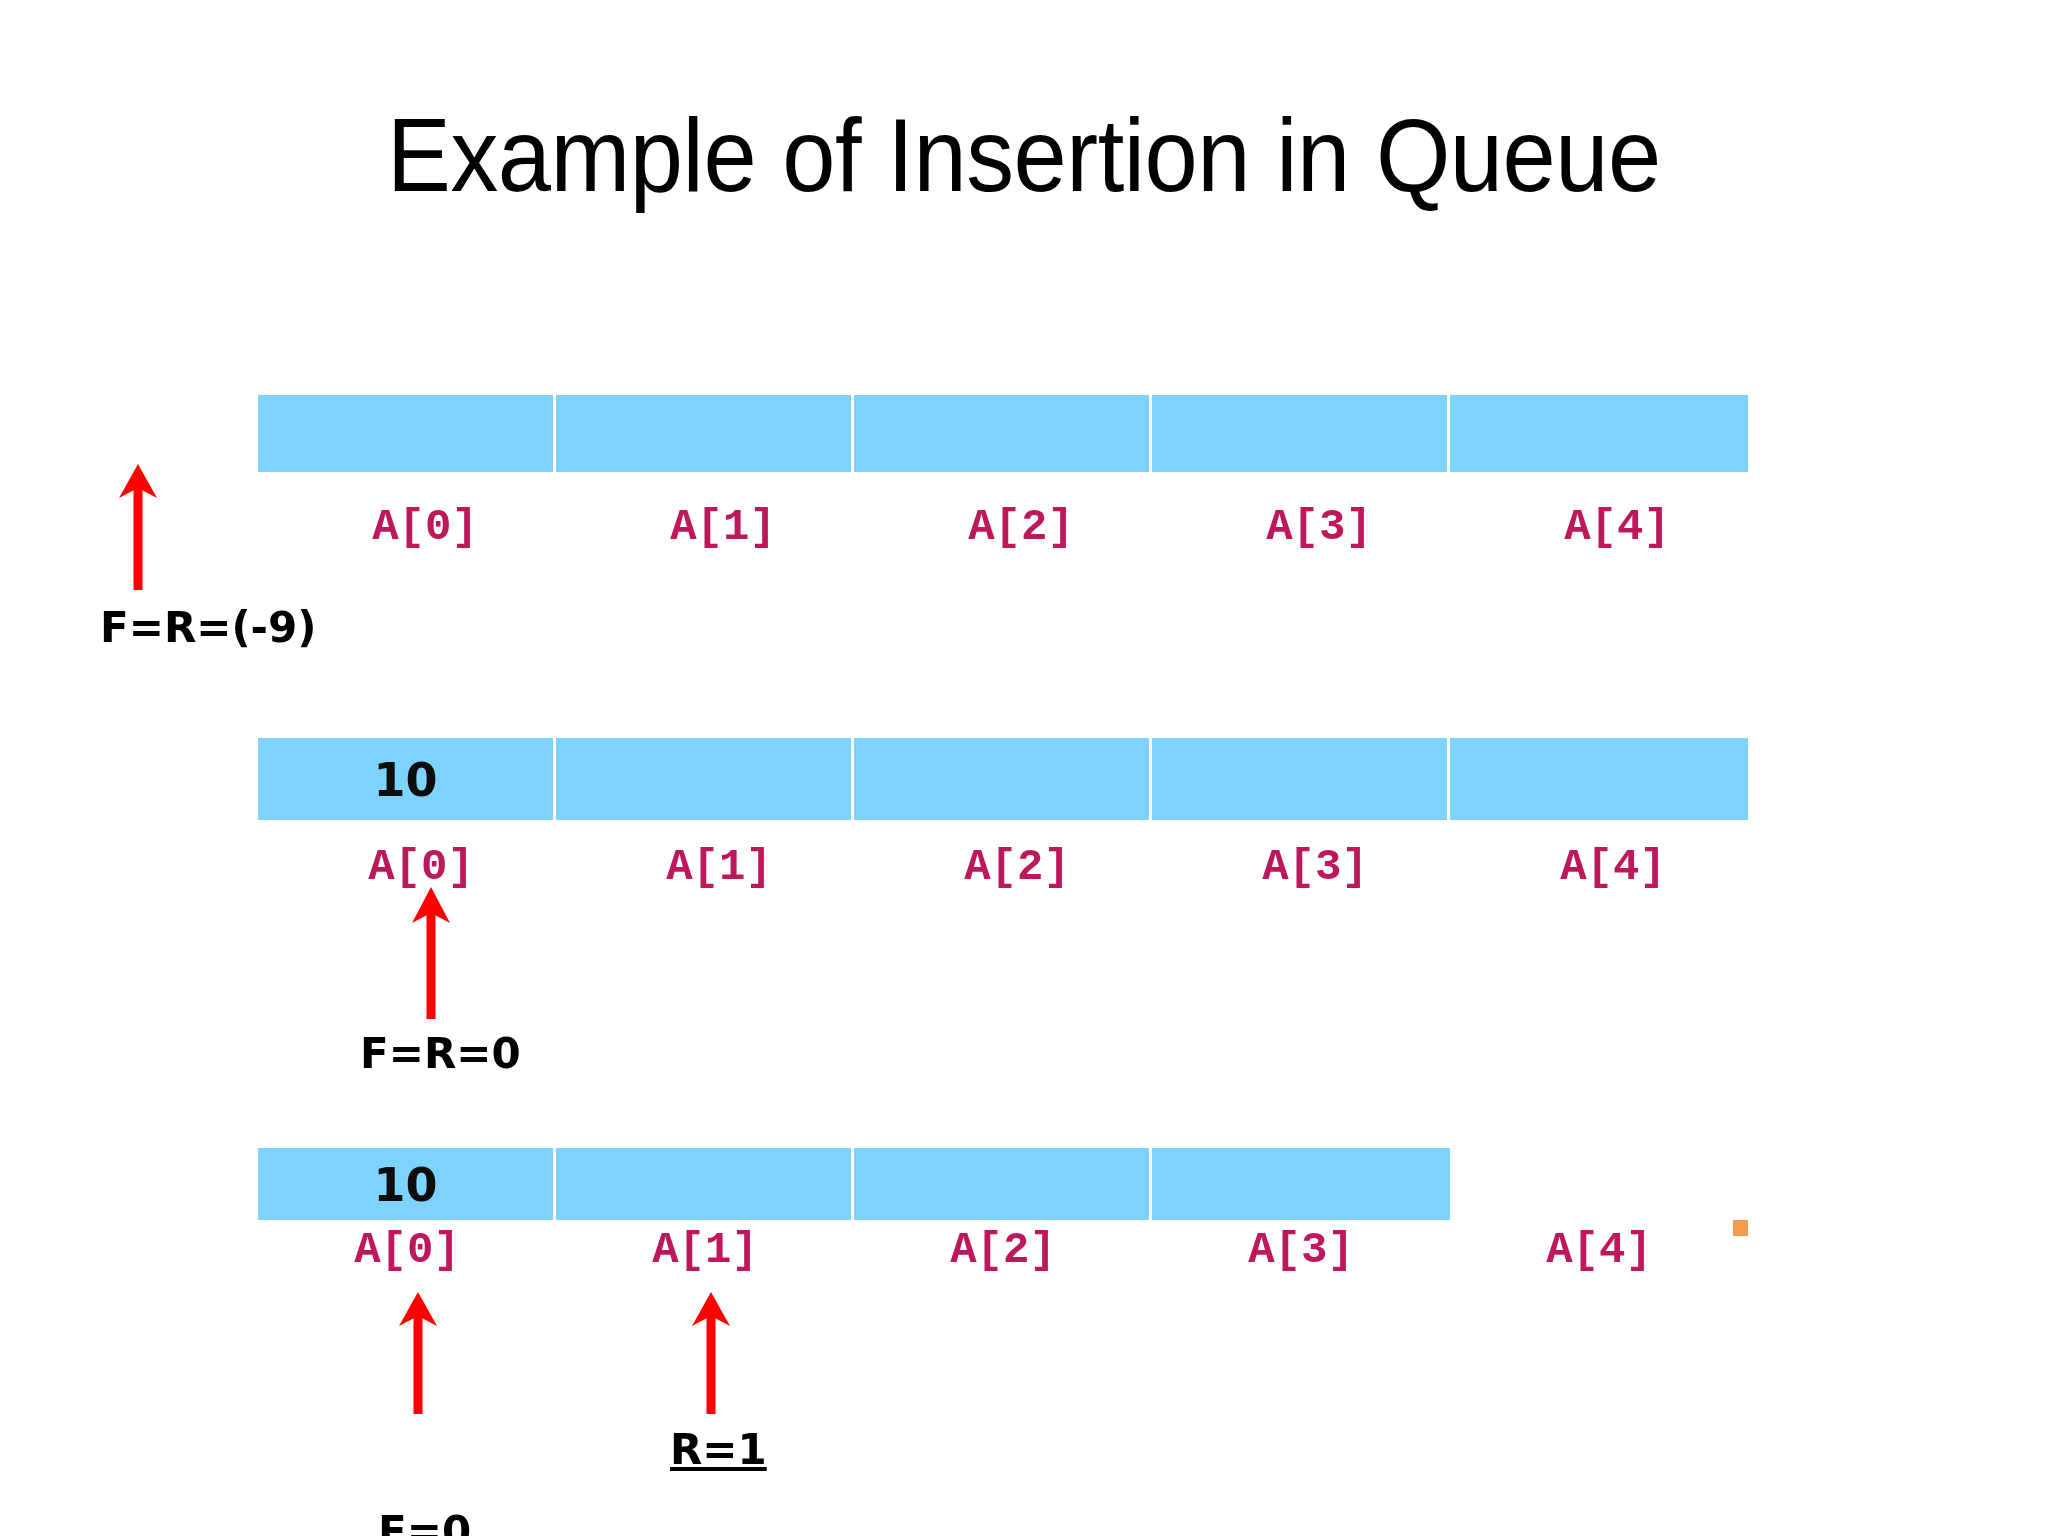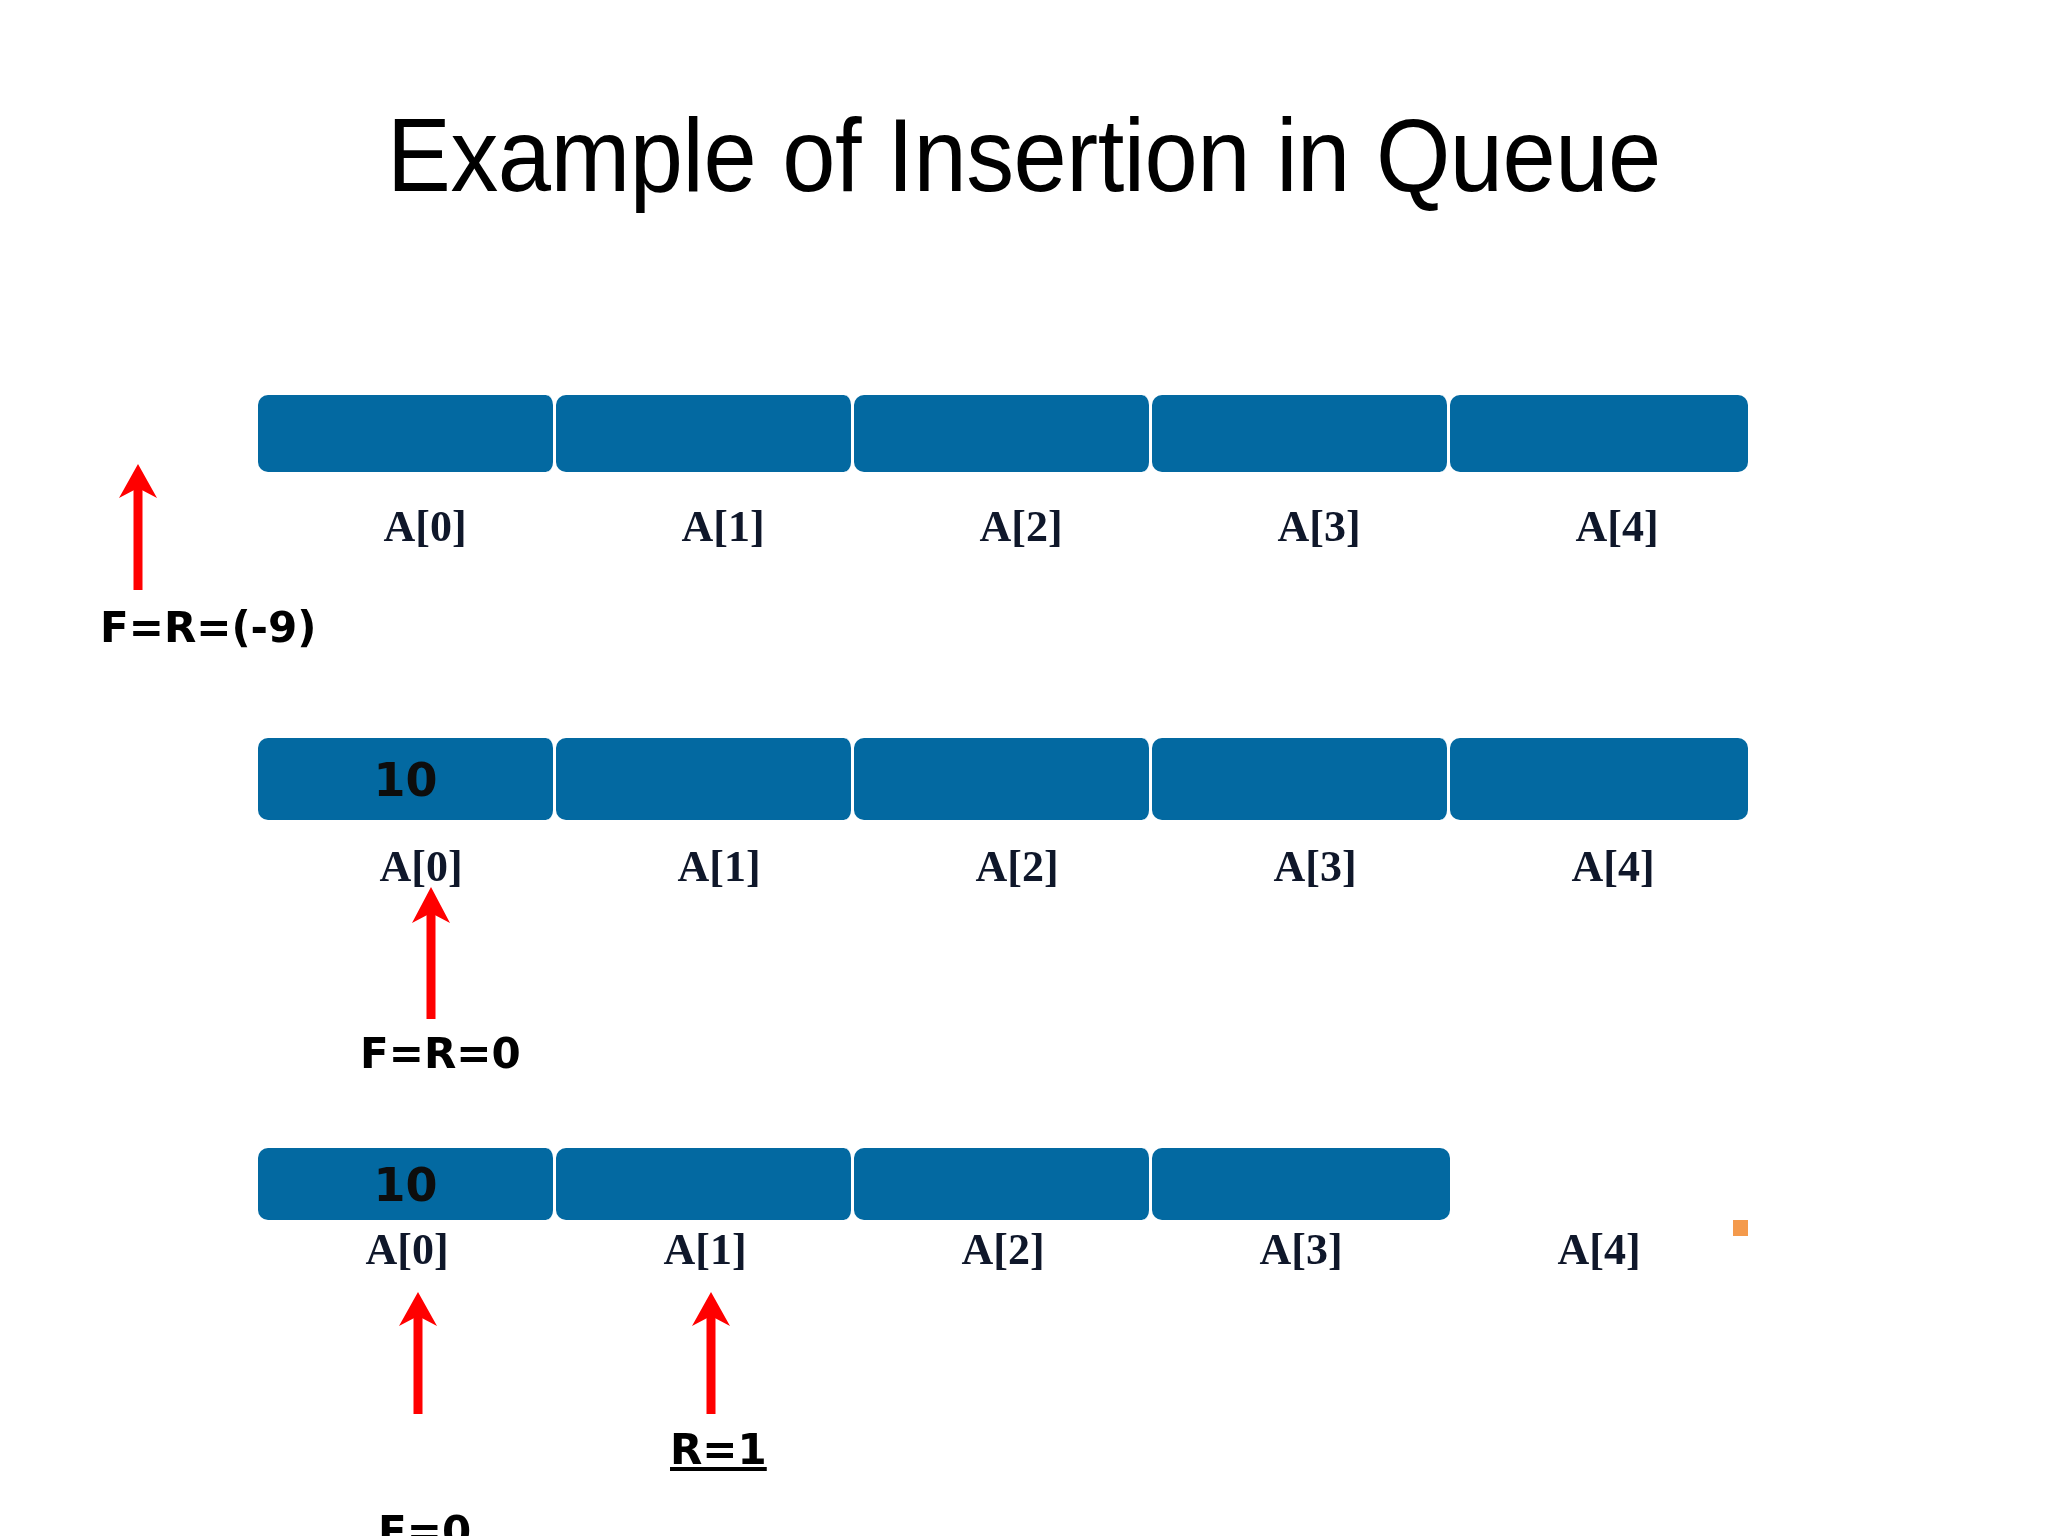--- a/index.html
+++ b/index.html
@@ -39,51 +39,50 @@
     position: absolute;
     display: flex;
     flex-direction: row;
   }
   .array-cells {
     display: flex;
     flex-direction: row;
   }
   .cell {
     position: relative;
-    background: #0369a1;
+    background: #7dd3fc;
     box-sizing: border-box;
     border-right: 3px solid #ffffff;
     display: flex;
     align-items: center;
     justify-content: center;
-    border-radius: 10px;
   }
   .cell:last-child { border-right: none; }
 
   .cell-value {
     font-family: "DejaVu Sans", sans-serif;
     font-weight: bold;
     font-size: 46px;
     color: #0d0d0d;
     line-height: 1;
     position: relative;
     top: 1px;
   }
 
   
   .index-row {
     position: absolute;
     display: flex;
     flex-direction: row;
   }
   .index-label {
-    font-family: Liberation Serif, serif;
+    font-family: Liberation Mono, monospace;
     font-weight: bold;
     font-size: 44px;
-    color: #0f172a;
+    color: #be185d;
     text-align: center;
     line-height: 1;
     white-space: nowrap;
   }
 
   
   .pointer {
     position: absolute;
   }
   .pointer svg { display: block; }

